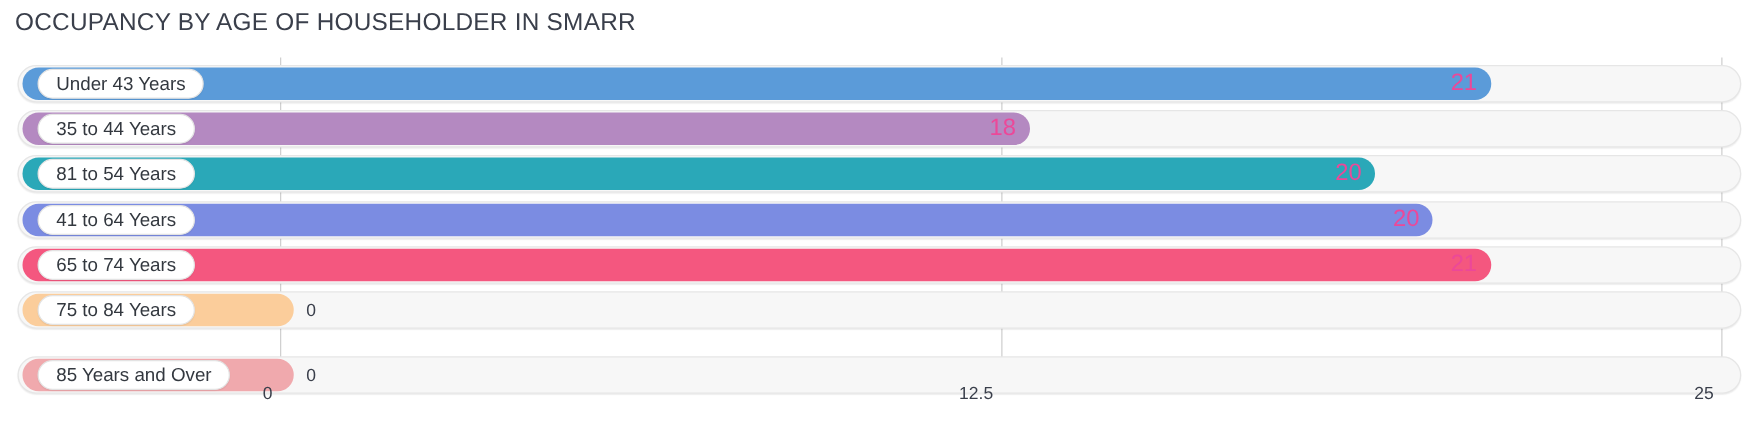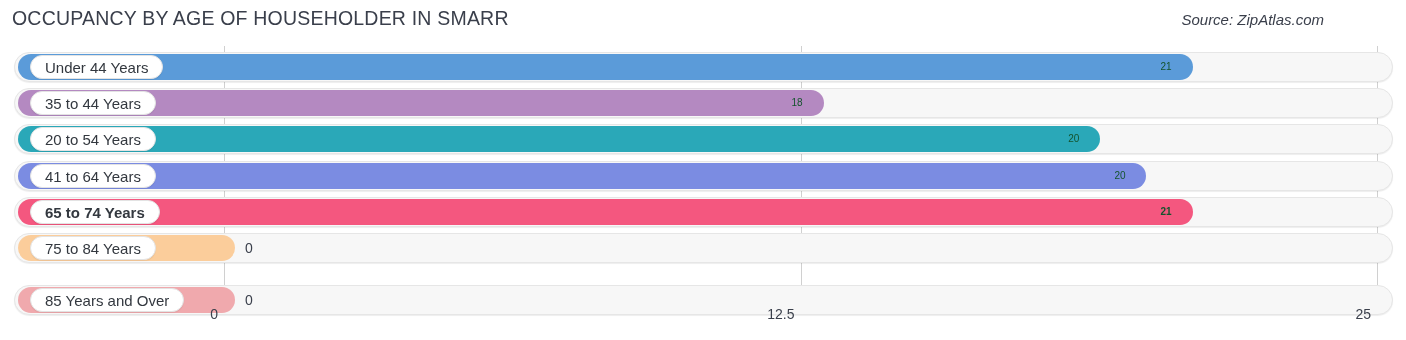--- a/index.html
+++ b/index.html
@@ -97,22 +97,22 @@
     color: #33383f;
     white-space: nowrap;
     box-shadow: 0 1px 1px rgba(0,0,0,0.06);
     box-sizing: border-box;
   }
   .value-inside {
     position: absolute;
     top: 2px;
     height: 26px;
     line-height: 26px;
-    font-size: 10px;
-    color: #14532d;
+    font-size: 19px;
+    color: #ec4899;
     white-space: nowrap;
   }
   .value-outside {
     position: absolute;
     top: 2px;
     height: 26px;
     line-height: 26px;
     font-size: 14px;
     color: #3a3f4b;
     white-space: nowrap;
@@ -134,51 +134,50 @@
     transform: translateX(-100%);
     white-space: nowrap;
   }
 </style>
 </head>
 <body>
 
 <div id="chart-root">
 
   <div id="chart-title">OCCUPANCY BY AGE OF HOUSEHOLDER IN SMARR</div>
-  <div id="chart-source">Source: ZipAtlas.com</div>
 
   <div id="plot">
       <div class="gridline" style="left: 224px;"></div>
       <div class="gridline" style="left: 800.5px;"></div>
       <div class="gridline" style="left: 1377px;"></div>
       <div class="row" style="top: 6px;">
         <div class="track"></div>
         <div class="bar" style="width: 1174.52px; background: rgb(91, 155, 217);"></div>
-        <div class="label-pill">Under 44 Years</div>
+        <div class="label-pill">Under 43 Years</div>
         <div class="value-inside" style="left: 1146.52px;">21</div>
       </div>
       <div class="row" style="top: 42.2px;">
         <div class="track"></div>
         <div class="bar" style="width: 805.56px; background: rgb(180, 137, 193);"></div>
         <div class="label-pill">35 to 44 Years</div>
         <div class="value-inside" style="left: 777.56px;">18</div>
       </div>
       <div class="row" style="top: 78.4px;">
         <div class="track"></div>
         <div class="bar" style="width: 1082.28px; background: rgb(42, 168, 184);"></div>
-        <div class="label-pill">20 to 54 Years</div>
+        <div class="label-pill">81 to 54 Years</div>
         <div class="value-inside" style="left: 1054.28px;">20</div>
       </div>
       <div class="row" style="top: 114.6px;">
         <div class="track"></div>
         <div class="bar" style="width: 1128.4px; background: rgb(123, 140, 226);"></div>
         <div class="label-pill">41 to 64 Years</div>
         <div class="value-inside" style="left: 1100.4px;">20</div>
       </div>
-      <div class="row" style="top: 150.8px; font-weight: bold;">
+      <div class="row" style="top: 150.8px;">
         <div class="track"></div>
         <div class="bar" style="width: 1174.52px; background: rgb(244, 87, 127);"></div>
         <div class="label-pill">65 to 74 Years</div>
         <div class="value-inside" style="left: 1146.52px;">21</div>
       </div>
       <div class="row" style="top: 187px;">
         <div class="track"></div>
         <div class="bar" style="width: 217px; background: rgb(251, 205, 155);"></div>
         <div class="label-pill">75 to 84 Years</div>
         <div class="value-outside" style="left: 231px;">0</div>

